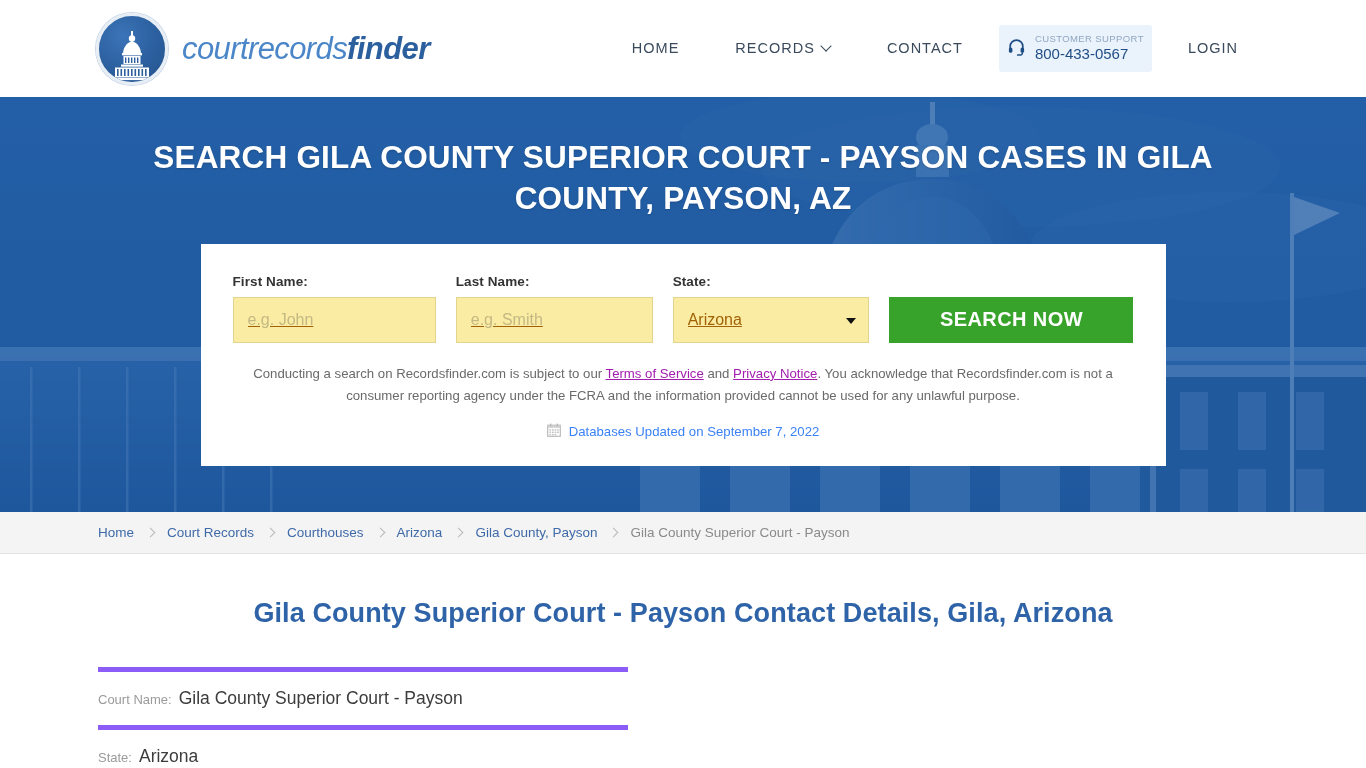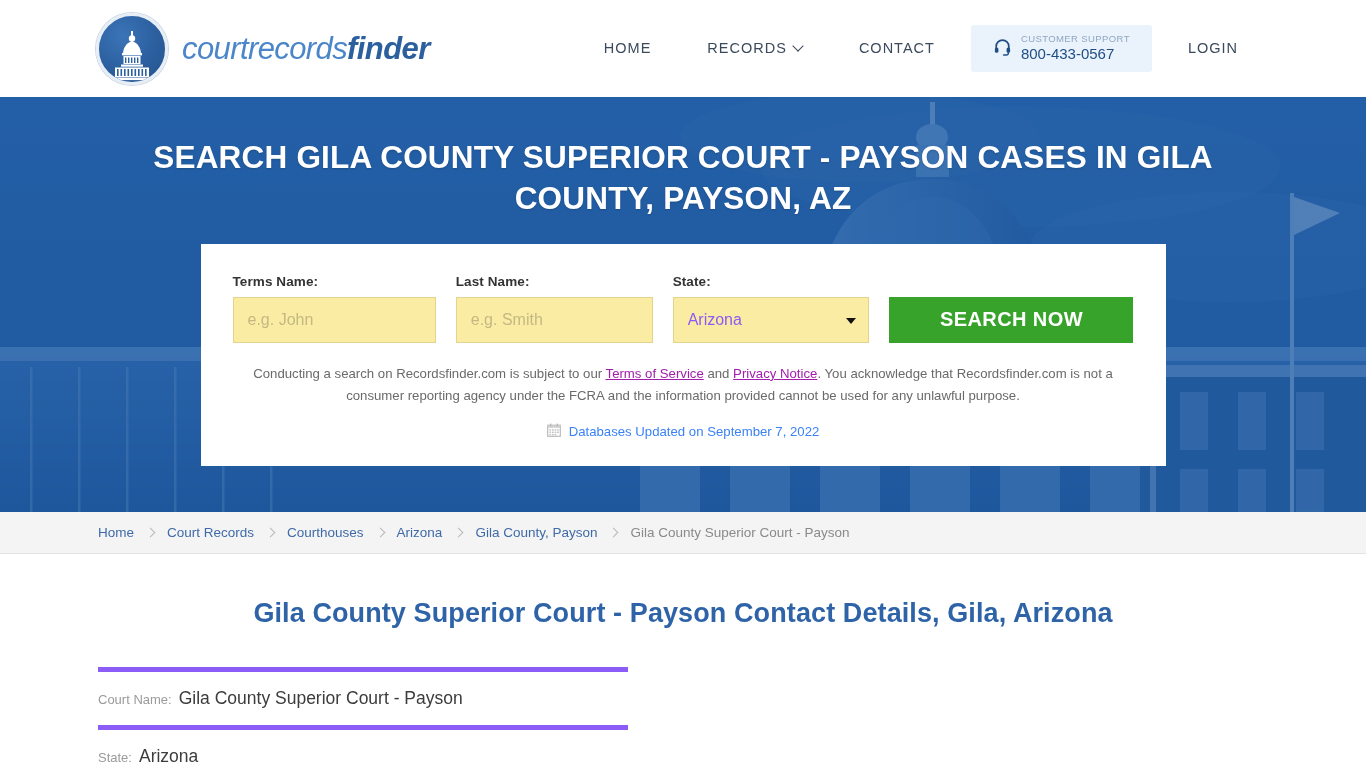--- a/index.html
+++ b/index.html
@@ -43,21 +43,21 @@
   .chev{ display:inline-block; width:9px; height:9px; position:relative; top:-2px; }
   .chev:before{
     content:""; position:absolute; left:0; top:0;
     width:7px; height:7px;
     border-right:1.6px solid #3a4a5c; border-bottom:1.6px solid #3a4a5c;
     transform:rotate(45deg);
   }
   .support-badge{
     background:#eaf2fb; border-radius:3px;
     display:flex; align-items:center; gap:9px;
-    padding:9px 22px; margin:0 8px; cursor:pointer;
+    padding:9px 8px; margin:0 8px; cursor:pointer;
   }
   .support-badge .hs{ flex:0 0 auto; }
   .support-text{ line-height:1.15; }
   .support-label{ font-size:9.5px; color:#8fa7c2; letter-spacing:0.4px; display:block; }
   .support-phone{ font-size:15px; color:#1f4e86; font-weight:400; display:block; }
 
   
   .hero{
     position:relative; width:100%; height:415px;
     background:#2660aa; overflow:hidden;
@@ -83,21 +83,21 @@
   .field.ln{ width:215px; }
   .field.st{ width:215px; }
   .field-label{
     font-size:13.5px; color:#333333; font-weight:700;
     margin-bottom:8px; letter-spacing:0.1px;
   }
   .text-input, .select-input{
     height:46px; width:100%;
     background:#faeca2; border:1px solid #e2d48e;
     font-size:16px; font-family:"Liberation Sans", sans-serif;
-    padding:8px 14px; color:#8b5cf6; outline:none;
+    padding:8px 14px; color:#a16207; outline:none;text-decoration:underline;
   }
   .text-input::placeholder{ color:#c4b984; }
   .select-wrap{ position:relative; width:100%; }
   .select-input{ appearance:none; -webkit-appearance:none; padding-right:34px; cursor:pointer; }
   .select-arrow{
     position:absolute; right:13px; top:50%; margin-top:-2px;
     width:0; height:0; pointer-events:none;
     border-left:5px solid transparent; border-right:5px solid transparent;
     border-top:6px solid #111111;
   }
@@ -300,21 +300,21 @@
   </div>
   <div class="hero-tint"></div>
 
   <div class="hero-inner">
     <h1 class="hero-title">SEARCH GILA COUNTY SUPERIOR COURT - PAYSON CASES IN GILA COUNTY, PAYSON, AZ</h1>
 
     <div class="search-card">
       <div class="form-row">
 
         <div class="field fn">
-          <label class="field-label">Terms Name:</label>
+          <label class="field-label">First Name:</label>
           <input class="text-input" type="text" placeholder="e.g. John" style="">
         </div>
 
         <div class="field ln">
           <label class="field-label">Last Name:</label>
           <input class="text-input" type="text" placeholder="e.g. Smith" style="">
         </div>
 
         <div class="field st">
           <label class="field-label">State:</label>

